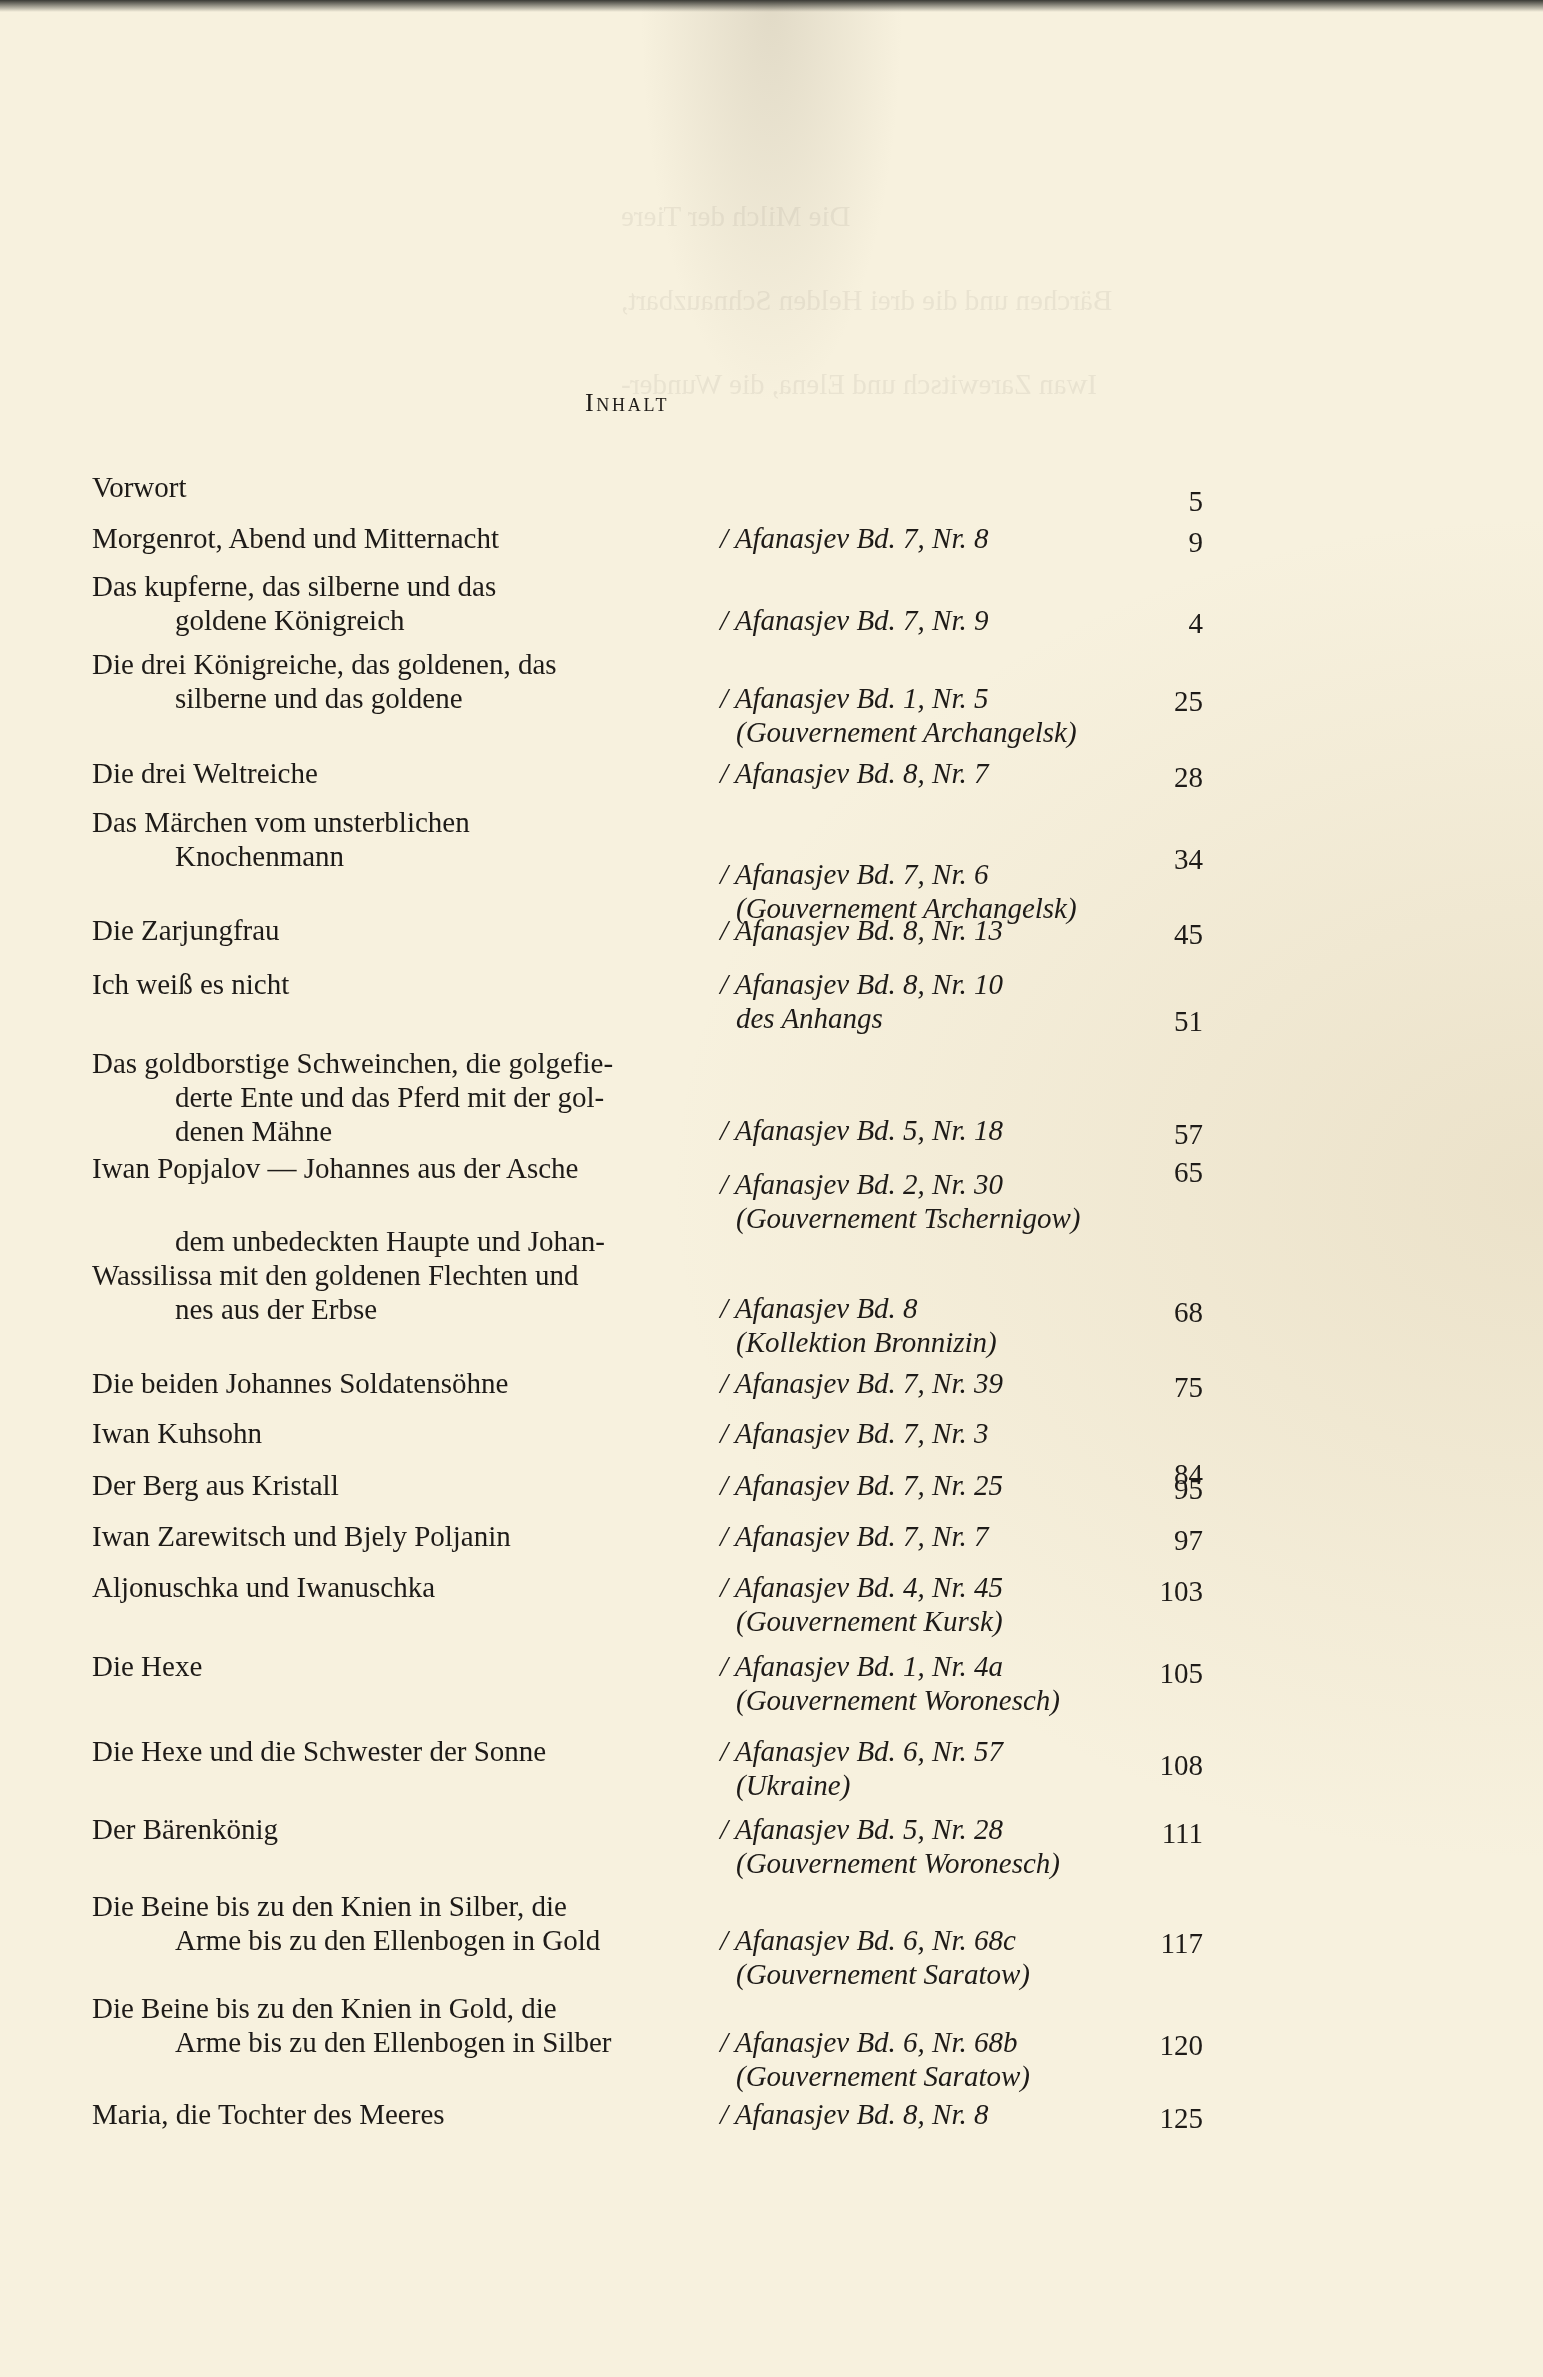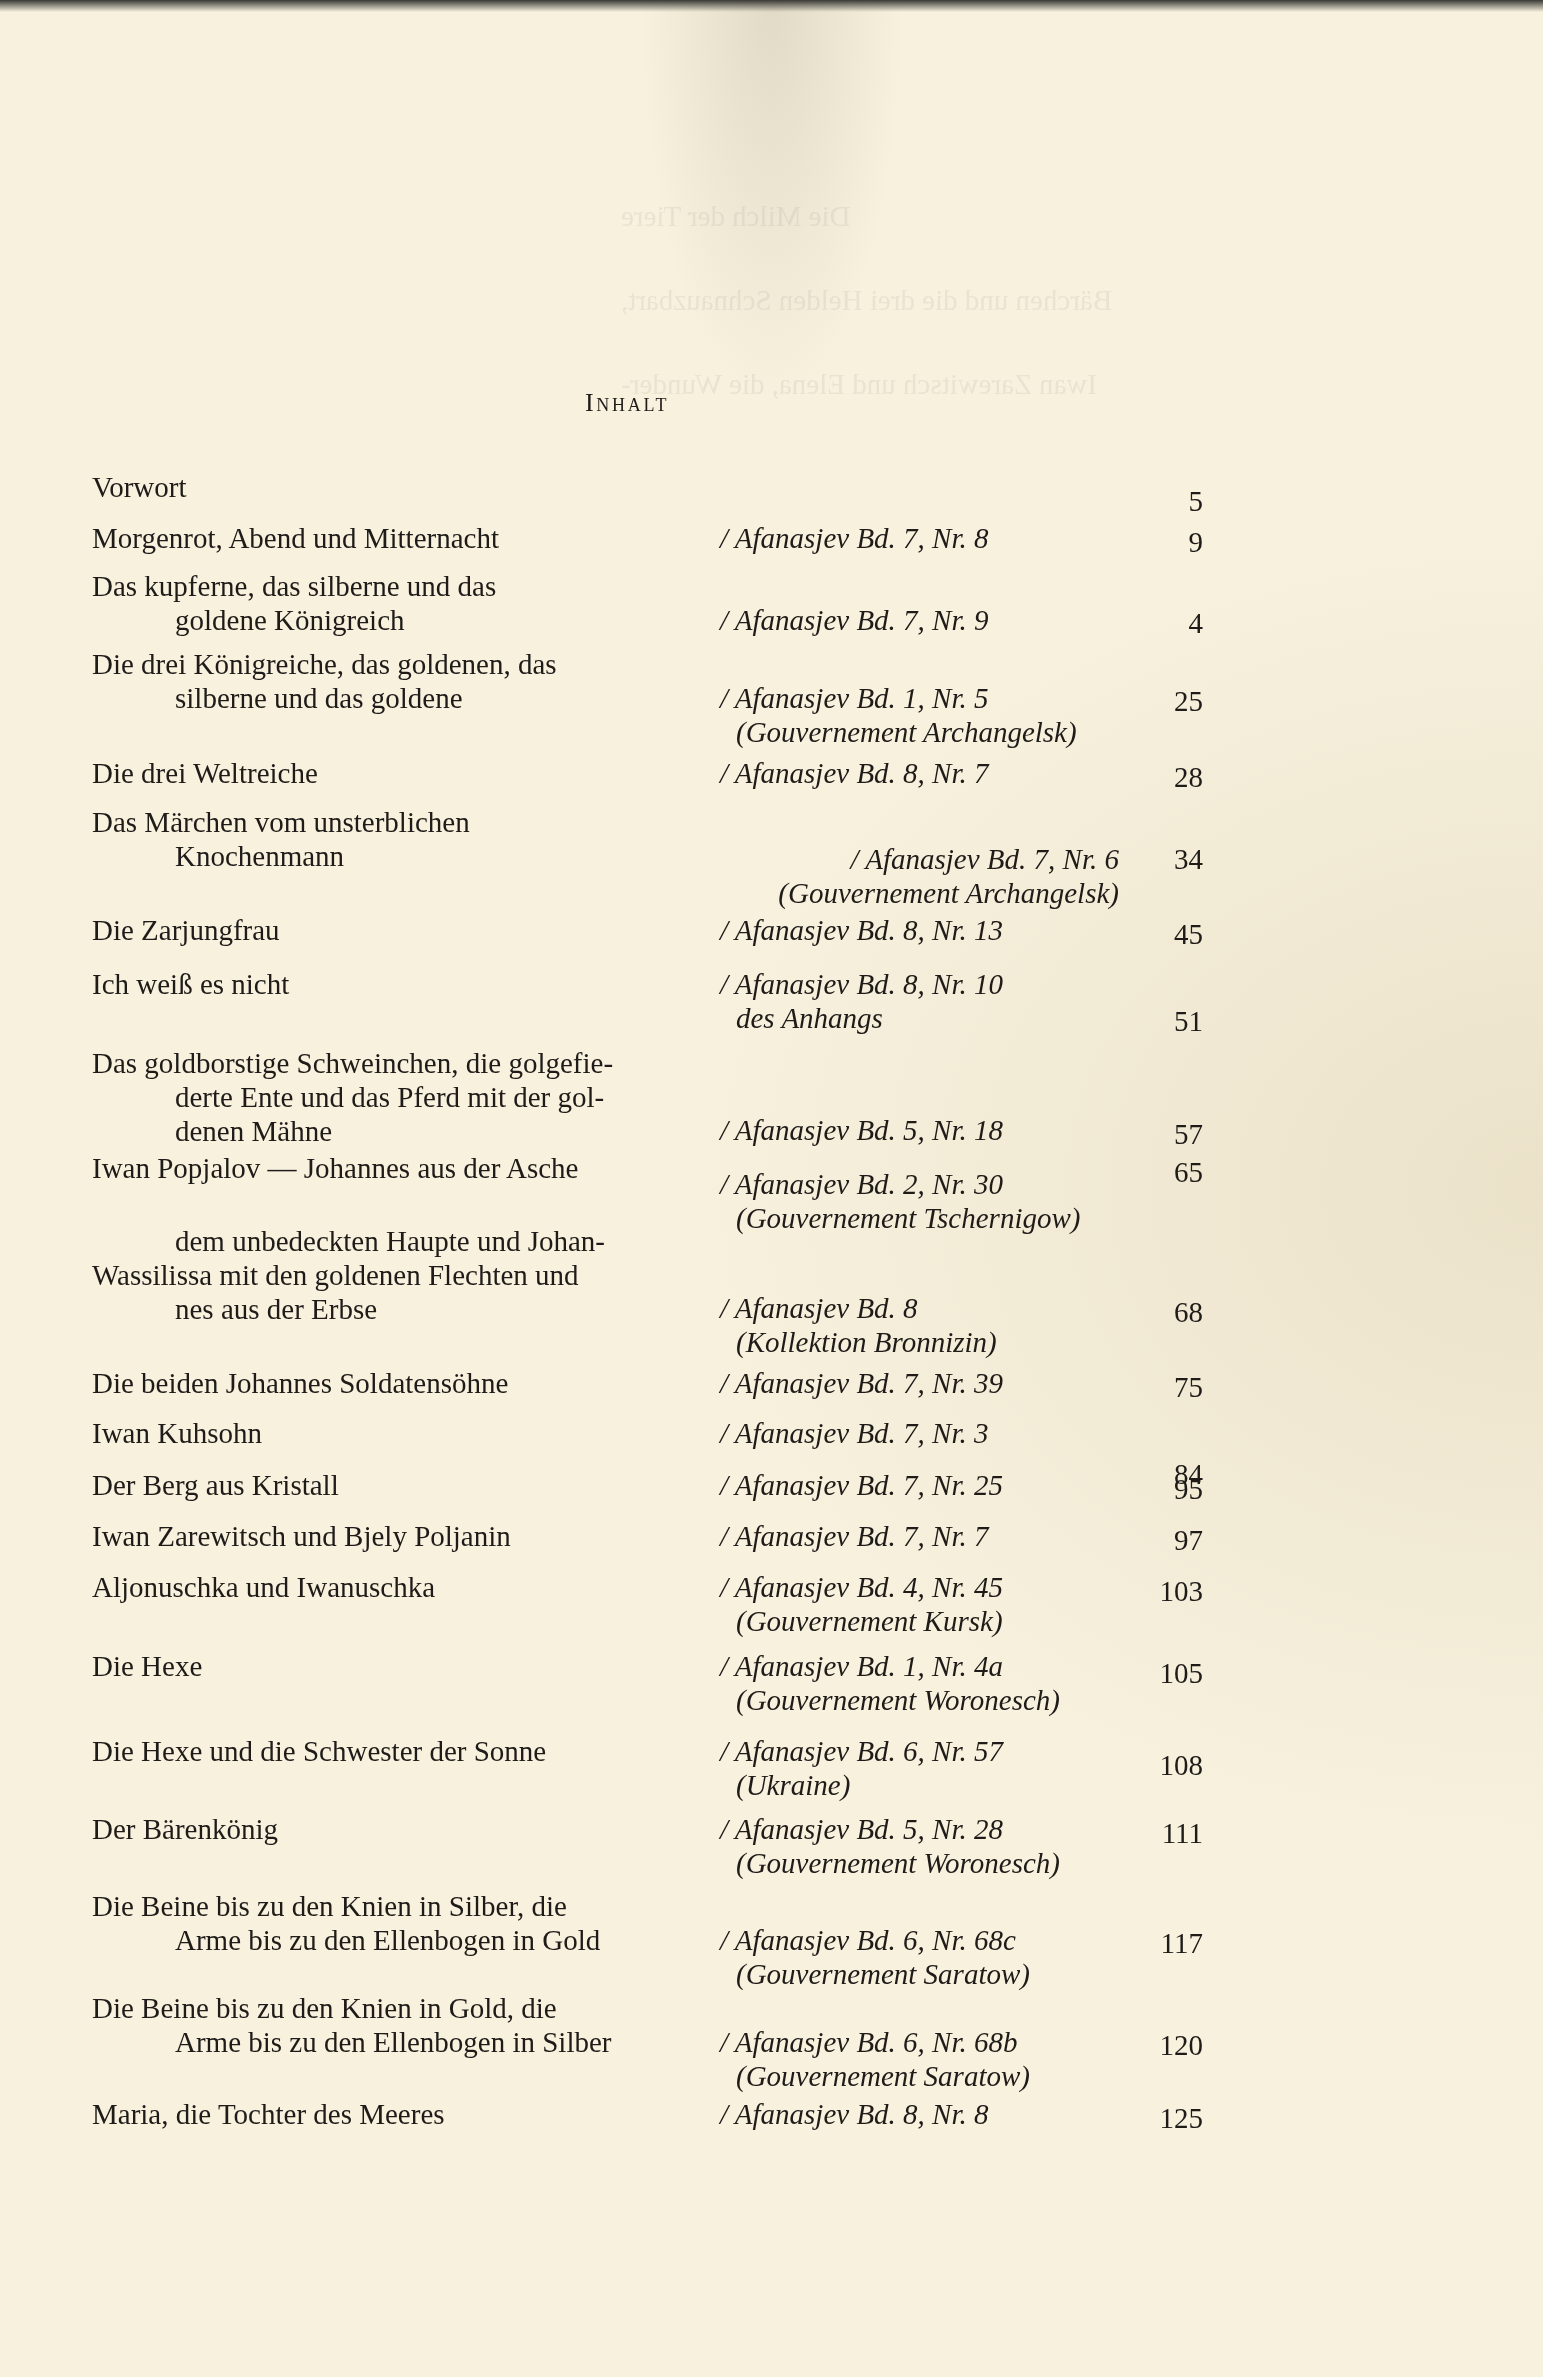--- a/index.html
+++ b/index.html
@@ -91,21 +91,21 @@
       <div class="source" style="top: 0px;">
         <span class="line">/ Afanasjev Bd. 8, Nr.  7</span>
       </div>
       <div class="page" style="top: 3.5px;">28</div>
     </div>
     <div class="entry" style="top: 805px;">
       <div class="title">
         <span class="line">Das Märchen vom unsterblichen</span>
         <span class="line indent">Knochenmann</span>
       </div>
-      <div class="source" style="top: 37px; text-align: right;">
+      <div class="source" style="top: 52px;">
         <span class="line">/ Afanasjev Bd. 7, Nr.  6</span>
         <span class="line sub">(Gouvernement Archangelsk)</span>
       </div>
       <div class="page" style="top: 37px;">34</div>
     </div>
     <div class="entry" style="top: 913px;">
       <div class="title">
         <span class="line">Die Zarjungfrau</span>
       </div>
       <div class="source" style="top: 0px;">

